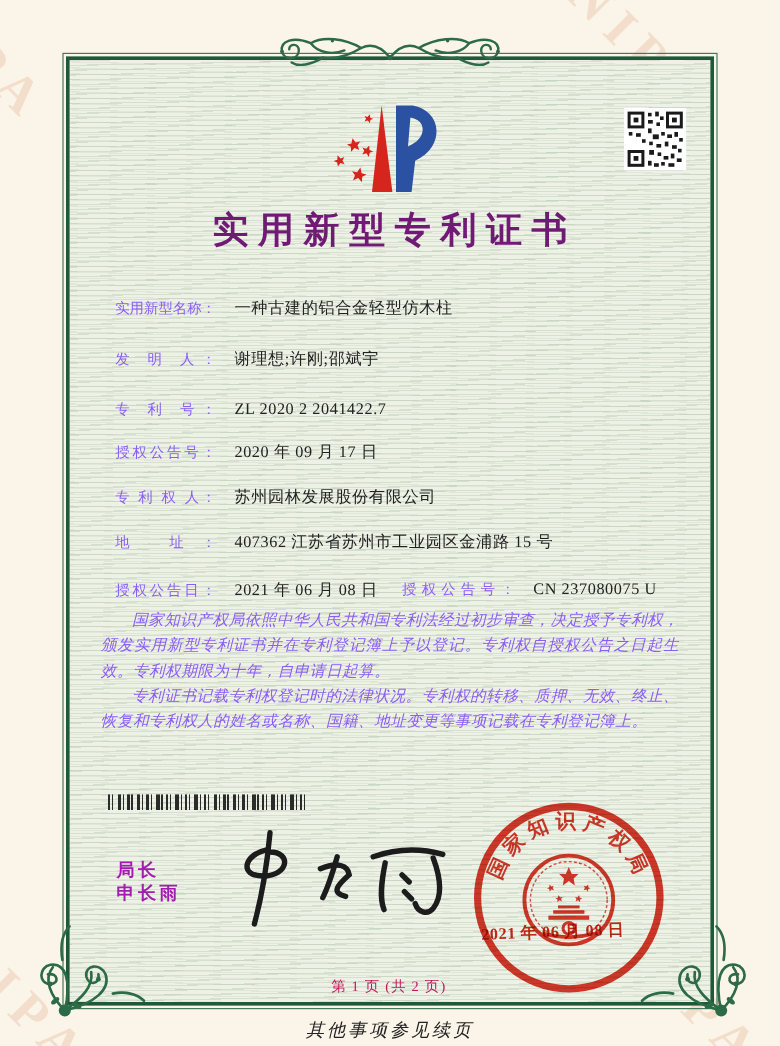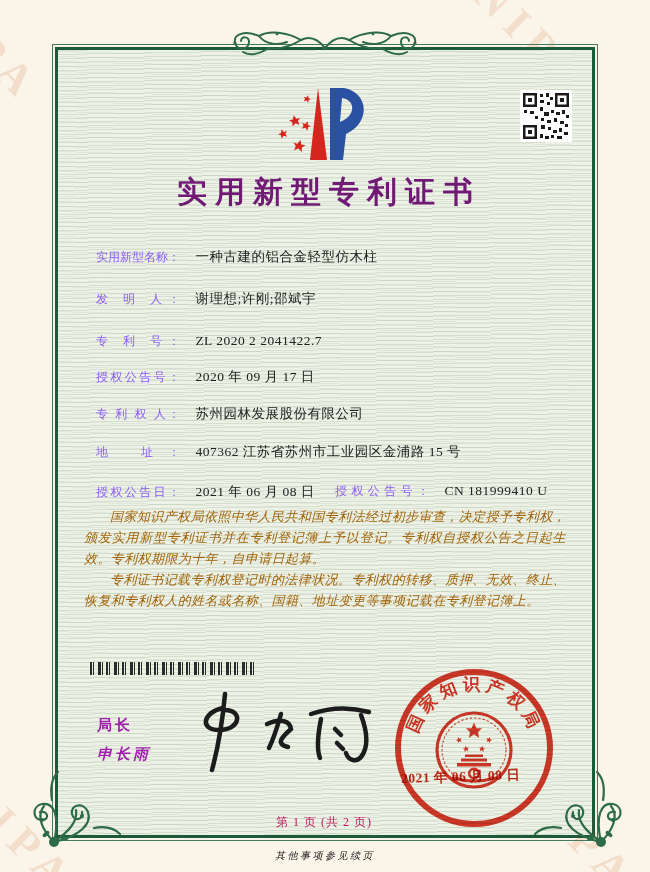--- a/index.html
+++ b/index.html
@@ -50,51 +50,51 @@
   .r1{top:2px;} .r2{top:44px;} .r3{top:87px;} .r4{top:122px;}
   .r5{top:159px;} .r6{top:197px;} .r7{top:237px;width:470px;}
   .flabel{display:inline-block;width:84px;font-size:12px;color:#8b5cf6;
       text-align:justify;text-align-last:justify;vertical-align:baseline;}
   .fvalue{margin-left:12px;letter-spacing:0.5px;}
   .grant2{position:absolute;left:239px;top:0;}
   .grant2 .flabel{width:94px;}
 
   
   .body-text{position:absolute;left:84px;top:506px;width:482px;z-index:3;
-      font-size:13px;line-height:21px;color:#a16207;text-align:justify;
+      font-size:13px;line-height:21px;color:#8b5cf6;text-align:justify;
       font-style:italic;}
   .body-text p{margin:0;text-indent:2em;letter-spacing:0.4px;}
 
   
   .barcode{position:absolute;left:90px;top:662px;width:168px;height:13px;z-index:3;
       background:repeating-linear-gradient(90deg,
         #2b2b2b 0 2px, rgba(0,0,0,0) 2px 3.5px,
         #2b2b2b 3.5px 4.5px, rgba(0,0,0,0) 4.5px 8px,
         #2b2b2b 8px 11px, rgba(0,0,0,0) 11px 12.5px,
         #2b2b2b 12.5px 13.5px, rgba(0,0,0,0) 13.5px 16px);}
 
   
   .signer{position:absolute;left:97px;top:716px;z-index:3;
       font-family:"Liberation Sans",sans-serif;font-weight:600;
       font-size:15px;color:#a21caf;letter-spacing:3px;}
-  .signer .name{margin-top:10px;font-style:italic;}
+  .signer .name{}
   svg.signature{position:absolute;left:185px;top:686px;z-index:5;}
 
   
   svg.seal{position:absolute;left:384px;top:658px;z-index:4;opacity:0.93;
       mix-blend-mode:multiply;}
   .seal-date{position:absolute;left:401px;top:768px;z-index:6;
       font-size:13.5px;font-weight:bold;color:#cf2a19;letter-spacing:0.5px;
       transform:rotate(-2deg);white-space:nowrap;mix-blend-mode:multiply;}
 
   
   .page-info{position:absolute;left:52px;width:544px;top:814px;text-align:center;
       font-size:12px;color:#be185d;letter-spacing:1px;z-index:3;}
   .footer-note{position:absolute;left:0;right:0;top:849px;text-align:center;
-      font-size:10px;color:#222;letter-spacing:2.5px;font-style:italic;z-index:3;}
+      font-size:15px;color:#222;letter-spacing:2.5px;font-style:italic;z-index:3;}
 </style>
 </head>
 <body>
 
 <div class="page">
 
   <div class="wm wm-warm wm-tl">CNIPA</div>
   <div class="wm wm-warm wm-tr">CNIPA</div>
   <div class="wm wm-itop">CNIPA</div>
   <div class="wm wm-grey wm-iright">CNIPA</div>
@@ -251,21 +251,21 @@
     </div>
     <div class="field-row r6">
       <span class="flabel">地 址：</span>
       <span class="fvalue">407362 江苏省苏州市工业园区金浦路 15 号</span>
     </div>
     <div class="field-row r7">
       <span class="flabel">授权公告日：</span>
       <span class="fvalue">2021 年 06 月 08 日</span>
       <span class="grant2">
         <span class="flabel">授权公告号：</span>
-        <span class="fvalue">CN 181999410 U</span>
+        <span class="fvalue">CN 237080075 U</span>
       </span>
     </div>
   </div>
 
   <div class="body-text">
     <p>国家知识产权局依照中华人民共和国专利法经过初步审查，决定授予专利权，颁发实用新型专利证书并在专利登记簿上予以登记。专利权自授权公告之日起生效。专利权期限为十年，自申请日起算。</p>
     <p>专利证书记载专利权登记时的法律状况。专利权的转移、质押、无效、终止、恢复和专利权人的姓名或名称、国籍、地址变更等事项记载在专利登记簿上。</p>
   </div>
 
   <div class="barcode"></div>

